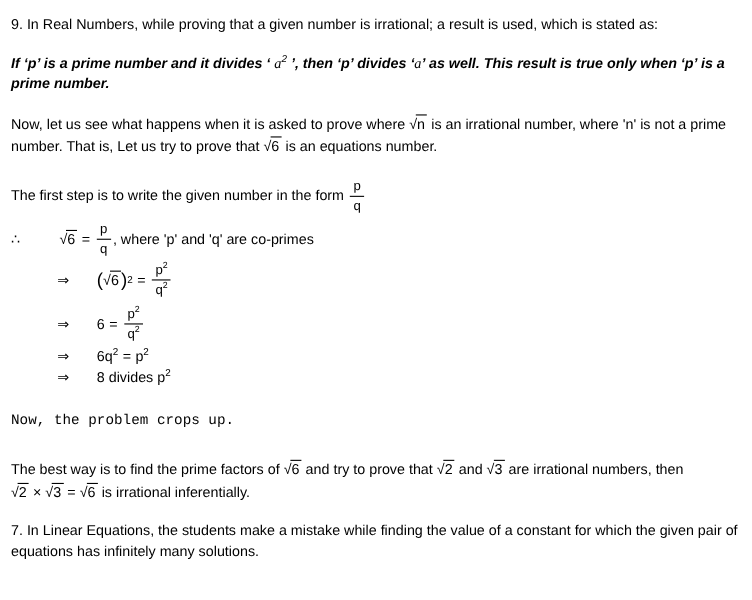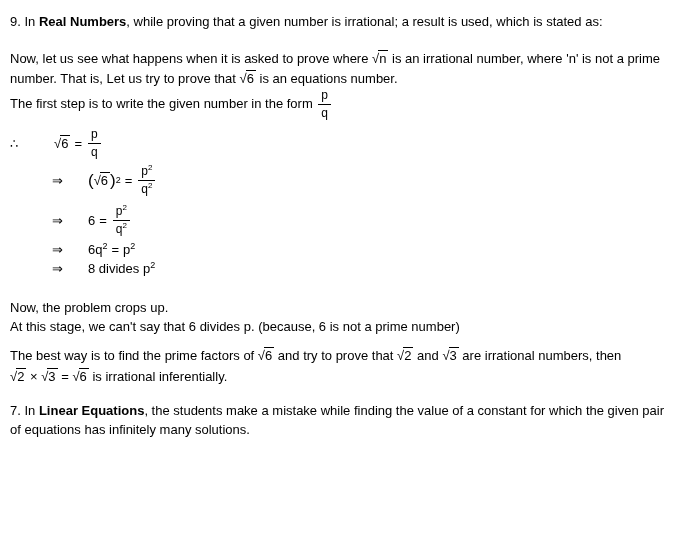--- a/index.html
+++ b/index.html
@@ -5,77 +5,79 @@
   html,body { margin:0; padding:0; background:#ffffff; }
   .page {
     width:684px; height:545px; box-sizing:border-box;
     padding:12px 10px 0 10px;
     background:#ffffff; color:#000000;
     font-family:"Liberation Sans", sans-serif;
     font-size:13px; line-height:19px;
     overflow:hidden;
   }
   p { margin:0; }
-  b { font-weight:bold; }
+  b { font-weight:normal; }
   .stmt { font-weight:bold; font-style:italic; line-height:18px; margin-top:18px; }
   .math-var { font-family:"Liberation Serif", serif; font-weight:normal; }
   .stmt sup { font-weight:normal; }
   sup { font-size:9px; line-height:0; }
   .p2 { margin-top:18px; line-height:20px; }
-  .p3 { margin-top:0; }
+  .p3 { margin-top:20px; }
   .sqrt { white-space:nowrap; display:inline-block; }
   .rad  { display:inline-block; border-top:1px solid #000; padding:0 2px 0 1px; margin-left:-1px; line-height:15px; }
   .frac {
     display:inline-flex; flex-direction:column; text-align:center;
     vertical-align:middle; line-height:13px; font-size:12px; margin:0 2px;
   }
   .frac .num { border-bottom:1px solid #000; padding:0 3px 2px 3px; }
   .frac .den { padding-top:2px; }
   .frac sup { font-size:8px; }
   .deriv { margin-top:6px; }
   .eq-row { display:flex; align-items:center; }
   .r1 { min-height:34px; }
   .r2 { min-height:40px; }
   .r3 { min-height:40px; }
   .r4 { min-height:18px; }
   .r5 { min-height:18px; }
   .mk-t { display:inline-block; width:44px; }
   .mk-a { display:inline-block; width:36px; margin-left:42px; }
   .eqs { margin:0 4px; }
   .bigp { font-size:17px; line-height:13px; }
-  .p4 { margin-top:20px; }
+  .p4 { margin-top:20px;font-family:Liberation Mono, monospace; }
   .p5 { margin-top:12px; }
-  .p6 { margin-top:9px; line-height:21px; }
+  .p6 { margin-top:25px; line-height:21px; }
   .p7 { margin-top:14px; }
 </style>
 </head>
 <body>
 
 <div class="page">
 
   <p class="p1"><span>9. In </span><b>Real Numbers</b><span>, while proving that a given number is irrational; a result is used, which is stated as:</span></p>
 
+  <p class="stmt"><span>If ‘p’ is a prime number and it divides ‘ </span><span class="math-var">a</span><sup>2</sup><span> ’, then ‘p’ divides ‘</span><span class="math-var">a</span><span>’ as well. This result is true only when ‘p’ is a prime number.</span></p>
 
   <p class="p2"><span>Now, let us see what happens when it is asked to prove where </span><span class="sqrt"><span>√</span><span class="rad">n</span></span><span> is an irrational number, where 'n' is not a prime number.  That is, Let us try to prove that </span><span class="sqrt"><span>√</span><span class="rad">6</span></span><span>  is an equations number.</span></p>
 
   <p class="p3"><span>The first step is to write the given number in the form </span><span class="frac">
         <span class="num">p</span>
         <span class="den">q</span>
       </span></p>
 
   <div class="deriv">
 
     <div class="eq-row r1">
       <span class="mk-t">∴</span>
       <span class="sqrt"><span>√</span><span class="rad">6</span></span>
       <span class="eqs">=</span>
       <span class="frac">
           <span class="num">p</span>
           <span class="den">q</span>
         </span>
+      <span> , where 'p' and 'q' are co-primes</span>
     </div>
 
     <div class="eq-row r2">
       <span class="mk-a">⇒</span>
       <span class="bigp">(</span>
         <span class="sqrt"><span>√</span><span class="rad">6</span></span>
         <span class="bigp">)</span>
         <sup>2</sup>
       <span class="eqs">=</span>
       <span class="frac">
@@ -101,20 +103,20 @@
       <span><span>p</span><sup>2</sup></span>
     </div>
 
     <div class="eq-row r5">
       <span class="mk-a">⇒</span>
       <span><span>8 divides p</span><sup>2</sup></span>
     </div>
 
   </div>
 
-  <p class="p4"><span>Now, the problem crops up.</span><br><span>At this stage, we can't say that 6 divides p. (because, 6 is not a prime number)</span></p>
+  <p class="p4"><span>Now, the problem crops up.</span><br></p>
 
 
   <p class="p6"><span>The best way is to find the prime factors of </span><span class="sqrt"><span>√</span><span class="rad">6</span></span><span>  and try to prove that </span><span class="sqrt"><span>√</span><span class="rad">2</span></span><span>  and  </span><span class="sqrt"><span>√</span><span class="rad">3</span></span><span> are irrational numbers, then</span><br><span class="sqrt"><span>√</span><span class="rad">2</span></span> <span>×</span> <span class="sqrt"><span>√</span><span class="rad">3</span></span> <span>=</span> <span class="sqrt"><span>√</span><span class="rad">6</span></span><span> is irrational inferentially.</span></p>
 
   <p class="p7"><span>7. In </span><b>Linear Equations</b><span>, the students make a mistake while finding the value of a constant for which the given pair of equations has infinitely many solutions.</span></p>
 
 </div>
 
 </body></html>

